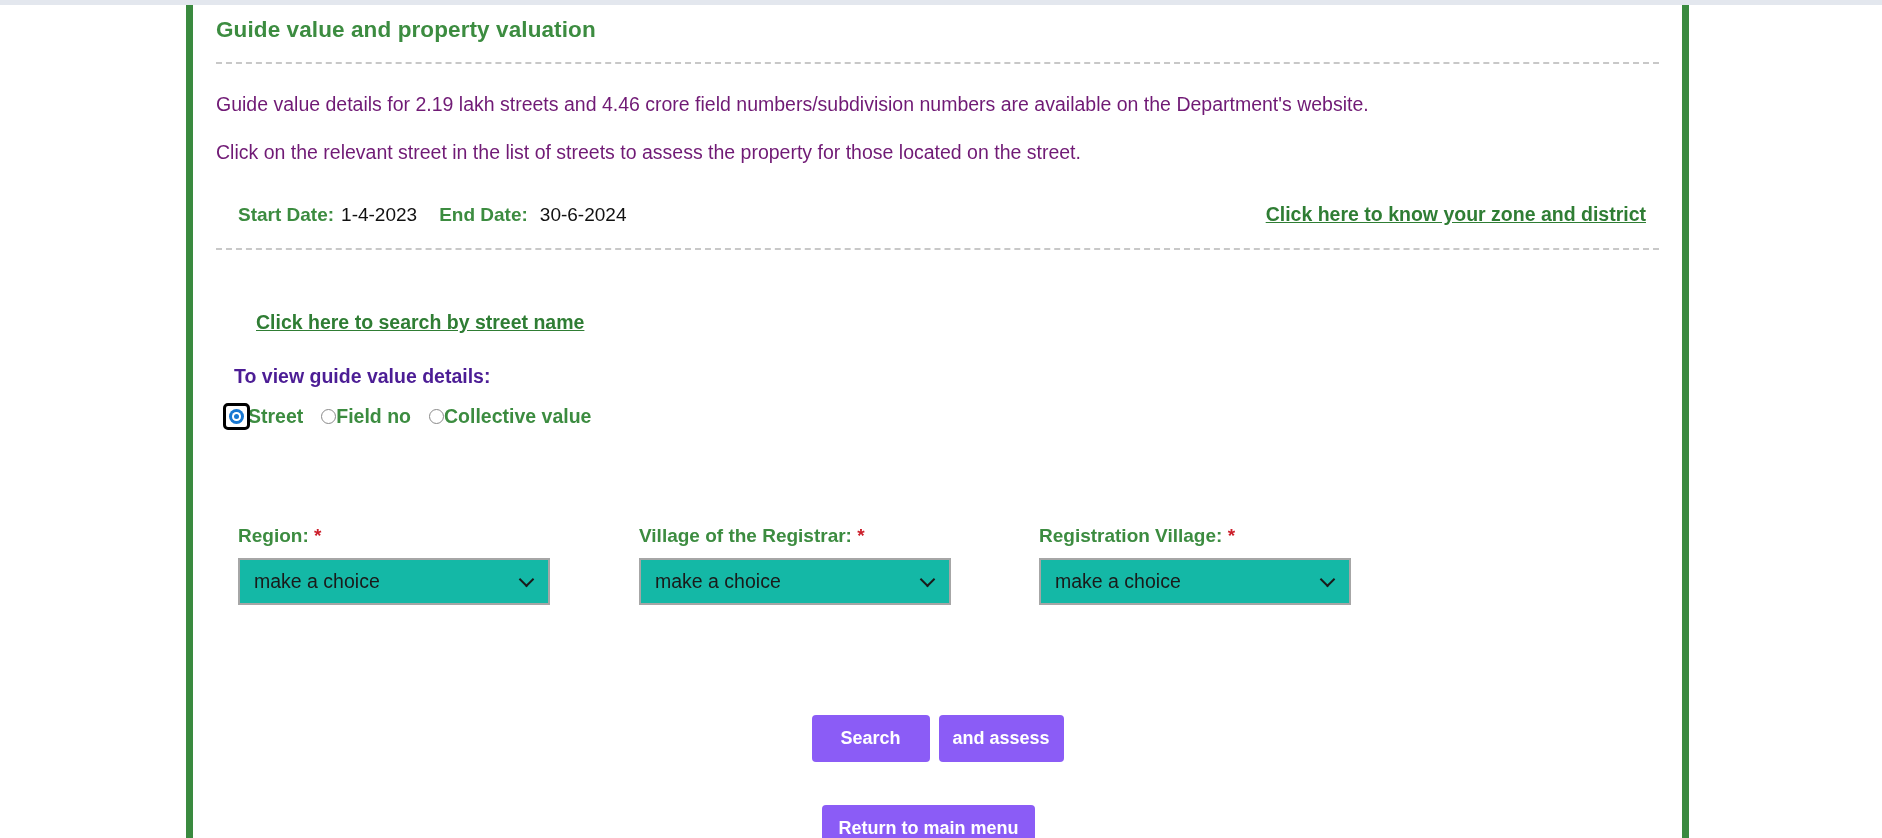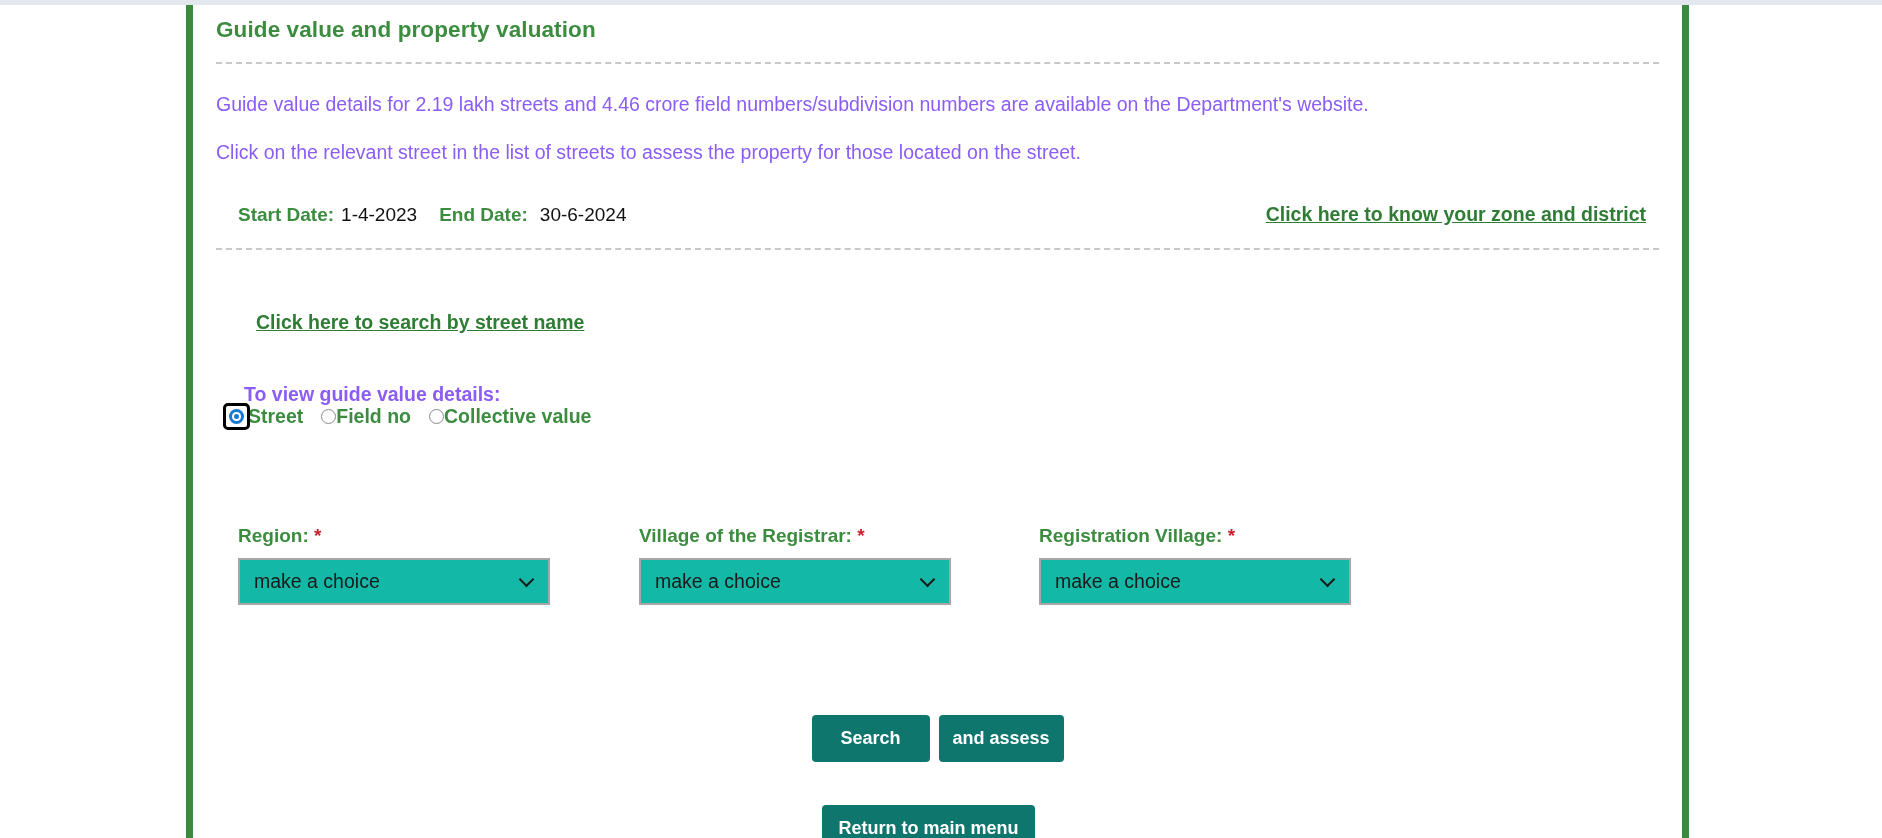--- a/index.html
+++ b/index.html
@@ -76,21 +76,21 @@
     border-top: 2px dashed #c8c8c8;
   }
   .divider.d1 { top: 57px; }
   .divider.d2 { top: 243px; }
 
   
   .para {
     position: absolute;
     left: 0;
     font-size: 19.5px;
-    color: #8b5cf6;
+    color: #701a75;
     white-space: nowrap;
   }
   .para.p1 { top: 88px; }
   .para.p2 { top: 136px; }
 
   
   .date-row {
     position: absolute;
     left: 22px;
     top: 199px;
@@ -132,26 +132,25 @@
     text-decoration: underline;
     white-space: nowrap;
     cursor: pointer;
     margin-left: 40px;
   }
 
   
   .radio-heading {
     position: absolute;
     left: 18px;
-    top: 378px;
-    font-size: 19.5px;
-    font-weight: bold;
-    color: #8b5cf6;
-    white-space: nowrap;
-    margin-left: 10px;
+    top: 360px;
+    font-size: 19.5px;
+    font-weight: bold;
+    color: #4c1d95;
+    white-space: nowrap;
   }
 
   .radio-row {
     position: absolute;
     left: 13px;
     top: 400px;
     display: flex;
     align-items: center;
     white-space: nowrap;
   }
@@ -268,21 +267,21 @@
     position: absolute;
     left: 0; top: 0;
     width: 9px; height: 9px;
     border-right: 2.4px solid #1a1a1a;
     border-bottom: 2.4px solid #1a1a1a;
     transform: rotate(45deg);
   }
 
   
   .btn {
-    background: #0f766e;
+    background: #8b5cf6;
     color: #ffffff;
     font-size: 18px;
     font-weight: bold;
     border: none;
     border-radius: 4px;
     font-family: "Liberation Sans", sans-serif;
     cursor: pointer;
     padding: 0;
   }
 

